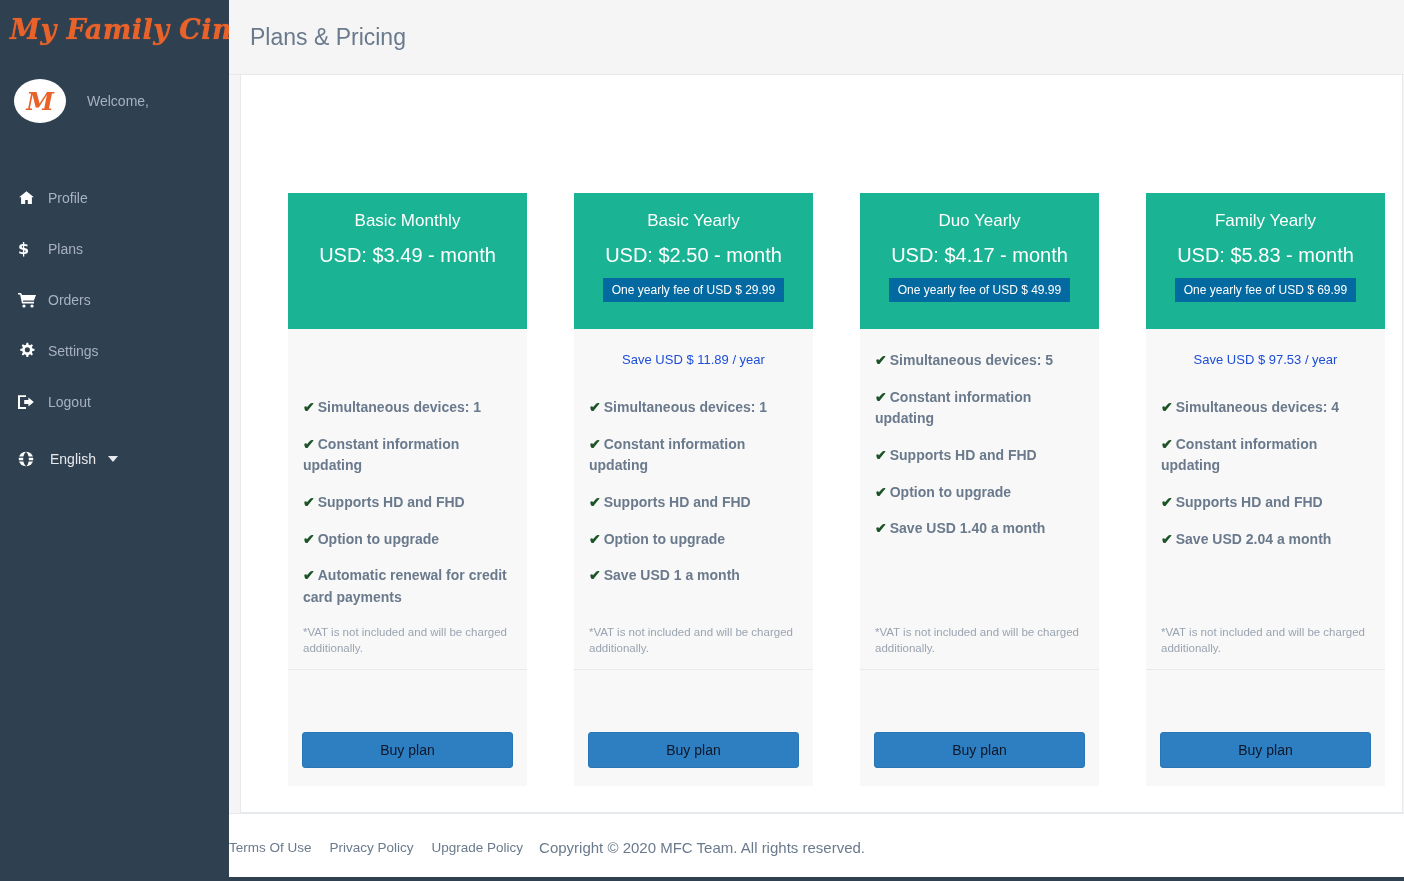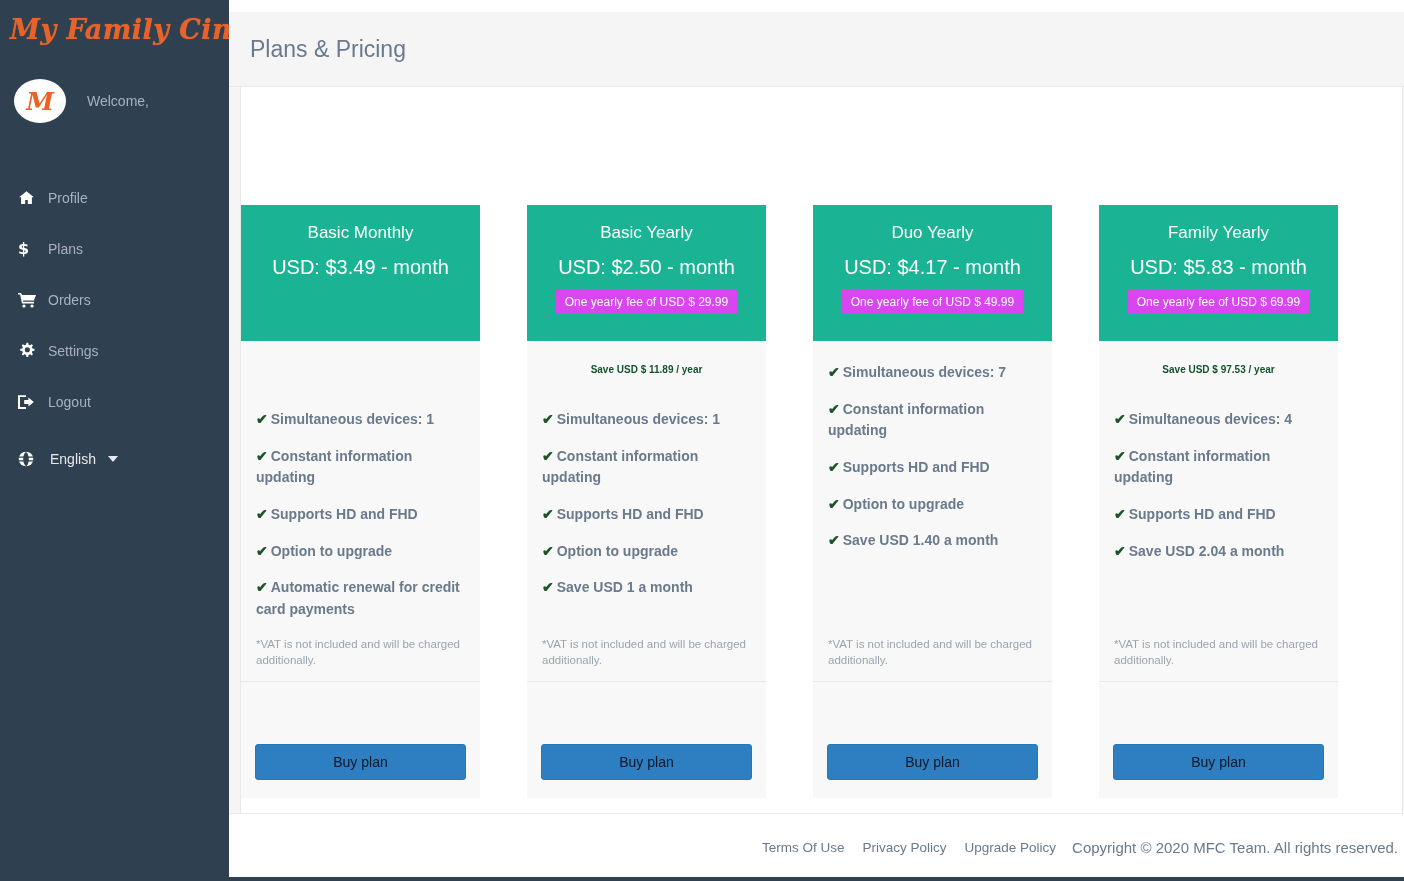--- a/index.html
+++ b/index.html
@@ -78,21 +78,20 @@
 
   
   .main {
     flex: 1; height: 881px; position: relative;
     background: #ffffff;
   }
   .topbar {
     height: 75px; background: #f5f5f6;
     display: flex; align-items: center;
     border-bottom: 1px solid #e7eaec;
-    margin-top: 12px;
   }
   .page-title {
     font-size: 23px; color: #6a7a8c; font-weight: normal;
     margin-left: 21px;
   }
   .content-wrap {
     padding: 0 0 0 11px;
     background: #f5f5f6;
     height: 738px;
   }
@@ -105,49 +104,49 @@
     padding: 0;
     position: relative;
   }
   .cards-row {
     display: flex;
     padding: 118px 0 0 0;
     gap: 0;
   }
   .card-col {
     width: 286px;
-    display: flex; justify-content: flex-start;
+    display: flex; justify-content: flex-end;
   }
   .card {
     width: 239px;
     background: #f8f8f8;
     display: flex; flex-direction: column;
   }
   .card.featured { background: #f8f8f8; }
   .card-head {
     background: #1ab394;
     color: #ffffff;
     padding: 16px 10px 18px;
     text-align: center;
     min-height: 136px;
     display: flex; flex-direction: column; align-items: center;
   }
   .card-name { font-size: 17px; font-weight: normal; line-height: 1.4; }
   .card-price { font-size: 20px; font-weight: normal; margin-top: 11px; }
   .card-badge {
     margin-top: 11px;
-    background: #d946ef;
+    background: #0369a1;
     color: #ffffff;
     font-size: 12px;
     padding: 5px 9px;
     display: inline-block;
     white-space: nowrap;
   }
   .card-save {
-    color: #14532d; font-size: 10px; font-weight: bold;
+    color: #1d4ed8; font-size: 13px; font-weight: normal;
     text-align: center;
     padding-top: 23px;
     min-height: 47px;
   }
   .card-save.empty { visibility: hidden; }
   .features {
     list-style: none;
     padding: 21px 15px 0 15px;
     flex: 1 1 auto;
   }
@@ -185,21 +184,21 @@
     margin-top: 48px;
   }
 
   
   .footer {
     position: absolute;
     left: 0; right: 0; bottom: 0;
     height: 68px;
     background: #ffffff;
     border-top: 1px solid #e7eaec;
-    display: flex; align-items: center; justify-content: flex-end;
+    display: flex; align-items: center; justify-content: flex-start;
     padding-right: 6px;
   }
   .footer-links { display: flex; align-items: center; gap: 18px; }
   .footer-link {
     color: #6a7a8c; font-size: 13.5px; text-decoration: none; cursor: pointer;
   }
   .footer-copy { color: #6a7a8c; font-size: 15px; margin-left: 16px; }
   .bottom-strip {
     position: absolute; left: 0; right: 0; bottom: 0; height: 4px;
     background: #2f4050;
@@ -339,21 +338,21 @@
               </div>
             </div>
             <div class="card-col">
               <div class="card">
                 <div class="card-head">
                   <div class="card-name">Duo Yearly</div>
                   <div class="card-price">USD: $4.17 - month</div>
                   <div class="card-badge">One yearly fee of USD $ 49.99</div>
                 </div>
                 <ul class="features">
-                  <li class="feature"><span class="check">✔</span><span>Simultaneous devices: 7</span></li>
+                  <li class="feature"><span class="check">✔</span><span>Simultaneous devices: 5</span></li>
                   <li class="feature"><span class="check">✔</span><span>Constant information updating</span></li>
                   <li class="feature"><span class="check">✔</span><span>Supports HD and FHD</span></li>
                   <li class="feature"><span class="check">✔</span><span>Option to upgrade</span></li>
                   <li class="feature"><span class="check">✔</span><span>Save USD 1.40 a month</span></li>
                 </ul>
                 <div class="vat-note">*VAT is not included and will be charged additionally.</div>
                 <div class="buy-wrap">
                   <button class="buy-btn">Buy plan</button>
                 </div>
               </div>

